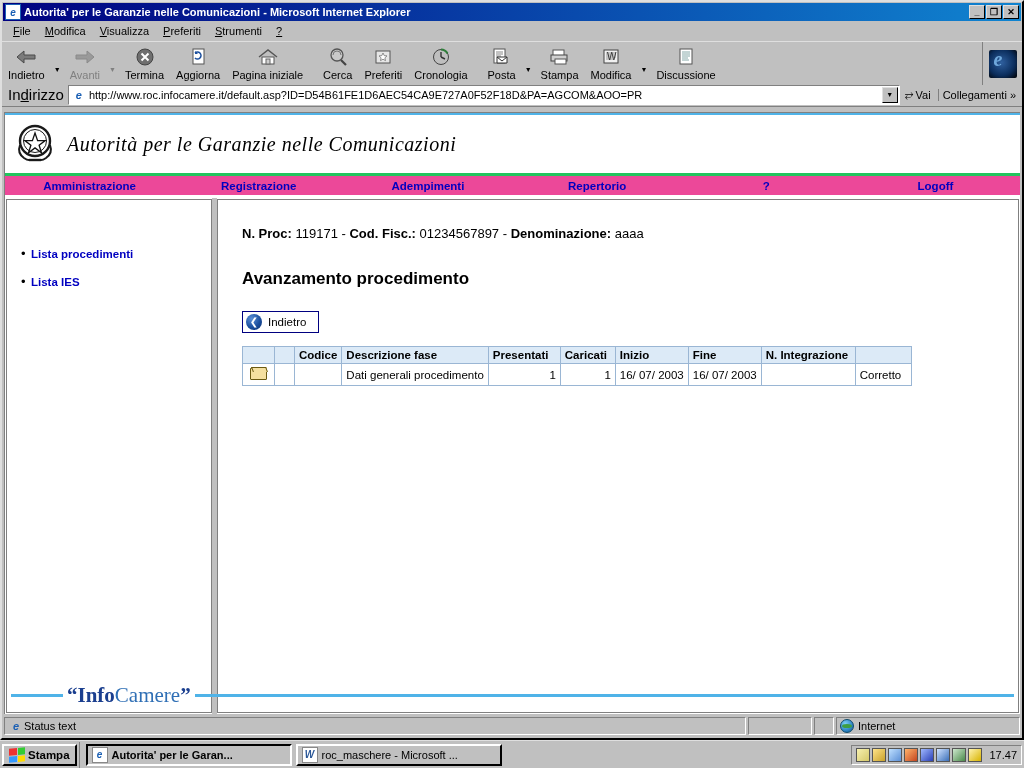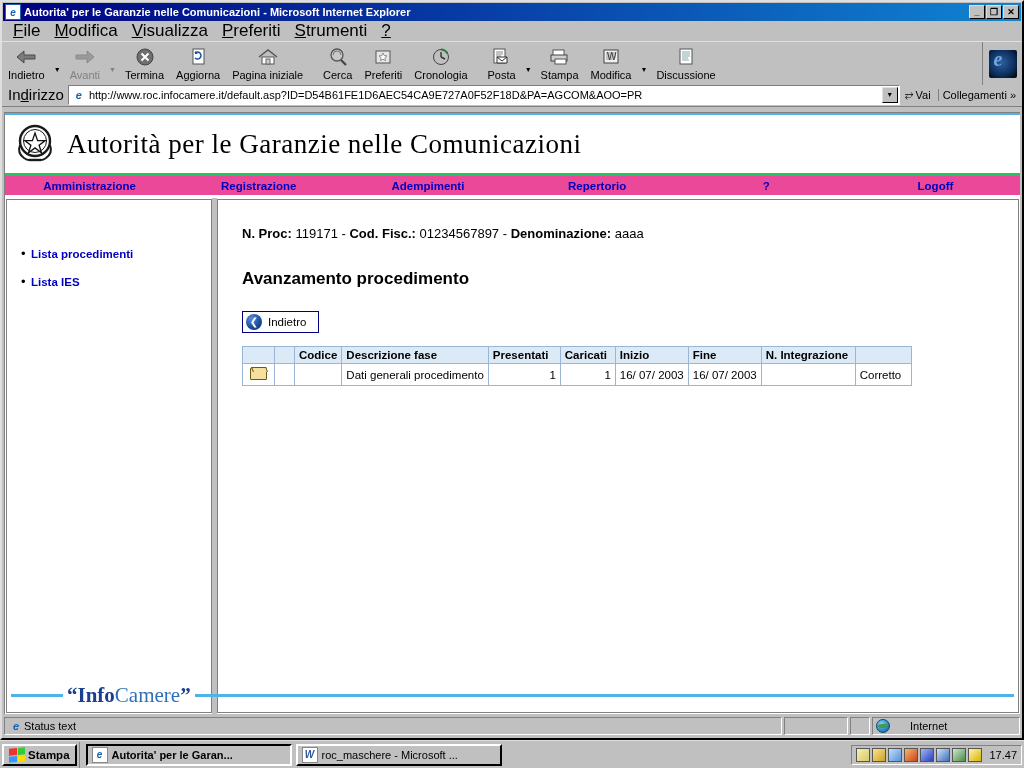--- a/index.html
+++ b/index.html
@@ -43,21 +43,21 @@
     color:#000;font-size:9px;font-weight:bold;line-height:1;
   }
   .sysbtn:last-child { margin-right:2px; }
 
   
   #menubar {
     height:20px; display:flex; align-items:center;
     padding-left:4px; background:#c0c0c0;
     border-bottom:1px solid #c0c0c0;
   }
-  .menu-item { padding:6px 7px; font-size:17px; color:#000; }
+  .menu-item { padding:6px 7px; font-size:11px; color:#000; }
   .menu-item u { text-decoration:underline; }
 
   
   #toolbar-row {
     height:44px; display:flex; align-items:stretch;
     background:#c0c0c0;
     border-top:1px solid #dfdfdf;
     position:relative;
   }
   #toolbar {
@@ -135,21 +135,21 @@
     height:60px; background:#fff; display:flex; align-items:center;
     border-top:2px solid #4fb3e8;
     padding-left:6px;
   }
   #crest {
     width:48px;height:48px;flex:none;margin-right:8px;
     display:flex;align-items:center;justify-content:center;
   }
   #banner-title {
     font-family:"Liberation Serif", serif;
-    font-size:27px; color:#000;
+    font-style:italic; font-size:20px; color:#000;
     letter-spacing:0.5px; white-space:nowrap;text-align:center;
   }
   #navbar {
     height:22px; background:#ec4899;
     border-top:3px solid #22c55e;
     display:flex; align-items:center;
   }
   .nav-item {
     flex:1; text-align:center; color:#0000c0;
     font-weight:bold; font-size:11.5px;
@@ -257,21 +257,21 @@
   }
   .sb-pane {
     height:18px; display:flex; align-items:center; padding:0 3px;
     border-top:1px solid #808080; border-left:1px solid #808080;
     border-right:1px solid #fff; border-bottom:1px solid #fff;
     font-size:11px; color:#000;
   }
   #sb-main { flex:1; }
   #sb-blank1 { width:64px; }
   #sb-blank2 { width:20px; }
-  #sb-zone { width:148px; gap:20px; }
+  #sb-zone { width:184px; gap:4px; }
   #sb-ie-icon {
     width:16px;height:16px;flex:none;display:flex;
     align-items:center;justify-content:center;
     font-style:italic;font-weight:bold;font-size:11px;color:#1a5fb4;
   }
   .globe {
     width:14px;height:14px;border-radius:50%;flex:none;
     background:radial-gradient(circle at 35% 30%, #7fd0f5 0%, #2f86c8 60%, #11507f 100%);
     border:1px solid #0d4a6b;
     position:relative;

